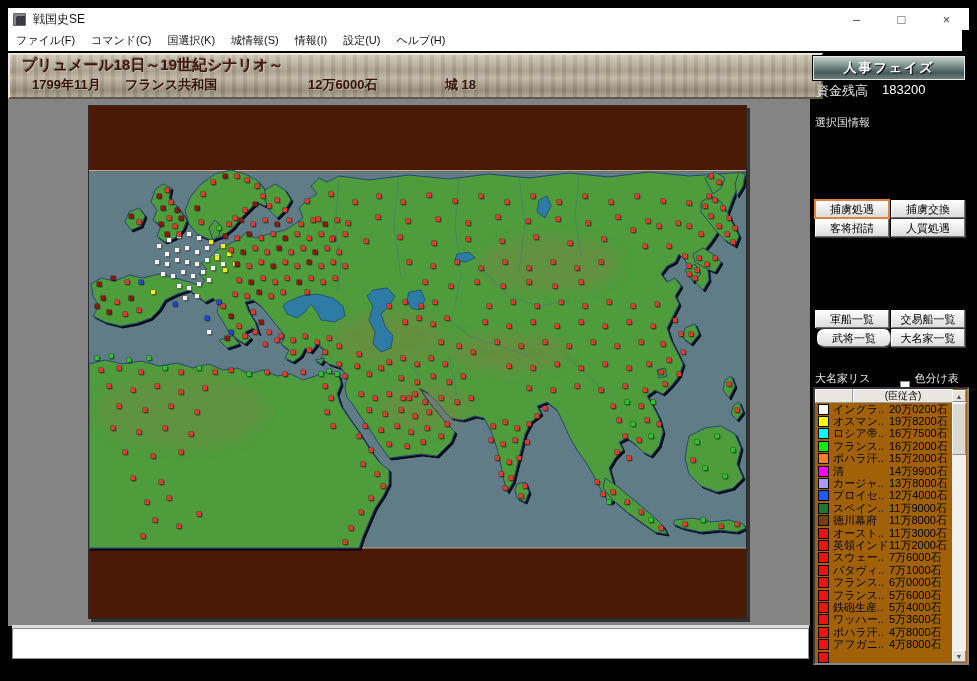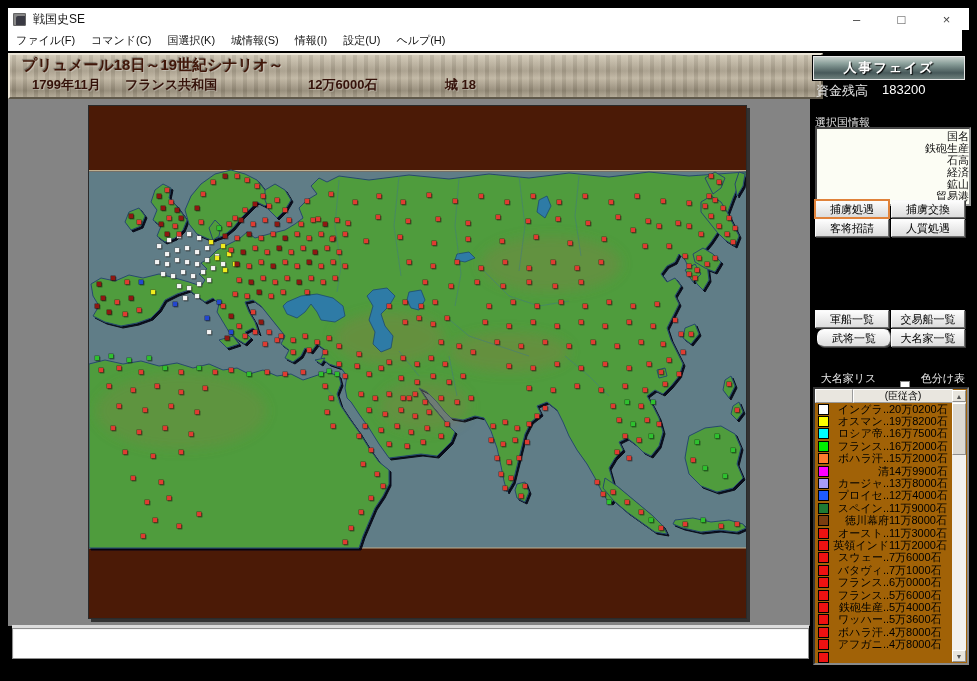--- a/index.html
+++ b/index.html
@@ -1,18 +1,18 @@
 <!DOCTYPE html>
 <html><head>
 <meta charset="utf-8">
 <style>
   html,body{margin:0;padding:0;background:#000;}
   body{width:977px;height:681px;position:relative;overflow:hidden;
        font-family:"Liberation Sans",sans-serif;-webkit-font-smoothing:antialiased;}
-  .abs{position:absolute;text-align:right;}
+  .abs{position:absolute;}
   
   #titlebar{left:8px;top:8px;width:961px;height:22px;background:#fff;display:flex;align-items:center;}
   #app-icon{width:13px;height:13px;margin-left:5px;background:#3a3a44;border-radius:2px;
             box-shadow:inset 0 0 0 1px #666, inset 3px 3px 0 #888;}
   #win-title{font-size:12px;color:#111;margin-left:7px;}
   #win-controls{margin-left:auto;display:flex;height:100%;}
   .wc{width:45px;height:100%;display:flex;align-items:center;justify-content:center;
       color:#444;font-size:13px;cursor:default;}
   
   #menubar{left:8px;top:30px;width:954px;height:21px;background:#fff;display:flex;align-items:center;
@@ -1070,28 +1070,20 @@
   </div>
 
   <div class="abs" id="statusbar"></div>
 
   <div class="abs" id="phase">人事フェイズ</div>
   <div class="abs" id="funds">
     <span>資金残高</span>
     <span id="funds-value">183200</span>
   </div>
   <div class="abs" id="selinfo-label">選択国情報</div>
-  <div class="abs" id="selinfo">
-      <div>国名</div>
-      <div>鉄砲生産</div>
-      <div>石高</div>
-      <div>経済</div>
-      <div>鉱山</div>
-      <div>貿易港</div>
-    </div>
   <div id="pbtns">
       <div class="abs btn sbtn focusring" style="left: 807px; top: 149px;">捕虜処遇</div>
       <div class="abs btn sbtn" style="left: 883px; top: 149px;">捕虜交換</div>
       <div class="abs btn sbtn" style="left: 807px; top: 168px;">客将招請</div>
       <div class="abs btn sbtn" style="left: 883px; top: 168px;">人質処遇</div>
     </div>
   <div id="lbtns">
       <div class="abs btn sbtn" style="left: 807px; top: 259px;">軍船一覧</div>
       <div class="abs btn sbtn" style="left: 883px; top: 259px;">交易船一覧</div>
       <div class="abs btn sbtn" style="left: 809px; top: 278px; border-radius: 7px;">武将一覧</div>

